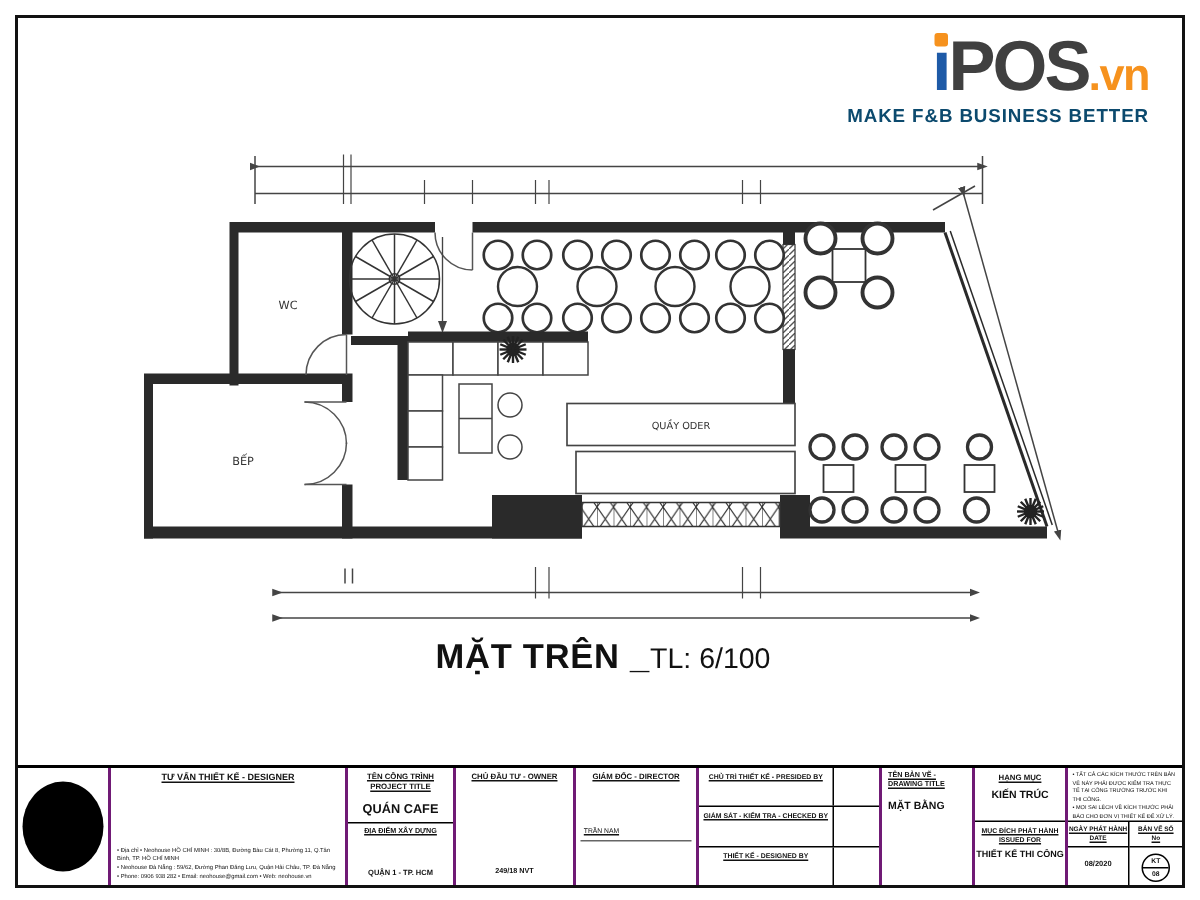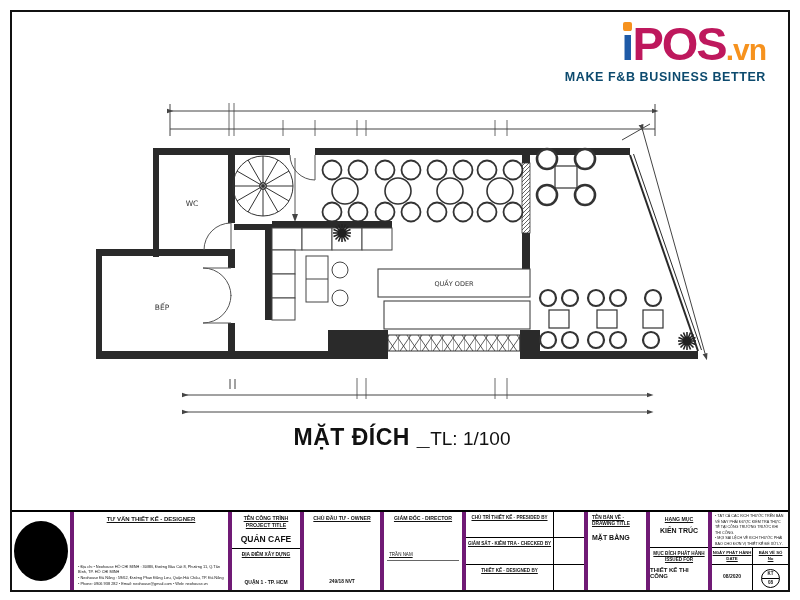--- a/index.html
+++ b/index.html
@@ -5,33 +5,33 @@
   html,body{margin:0;padding:0;}
   body{width:800px;height:600px;background:#ffffff;position:relative;overflow:hidden;
        font-family:"Liberation Sans", sans-serif;color:#111;}
   .frame{position:absolute;left:10px;top:10px;right:10px;bottom:8px;border:2px solid #111;background:#fff;}
 
   
   .logo{position:absolute;top:8px;right:22px;text-align:right;line-height:1;}
   .logo-brand{font-weight:bold;letter-spacing:-2px;font-size:47px;}
   .logo-i{color:#1e5aa7;position:relative;}
   .logo-i::after{content:"";position:absolute;left:2px;top:5px;width:9px;height:9px;background:#f6921e;border-radius:2px;}
-  .logo-rest{color:#be185d;margin-top:32px;}
+  .logo-rest{color:#404040;margin-top:32px;}
   .logo-vn{color:#f6921e;font-size:30px;font-weight:bold;letter-spacing:-1px;text-align:center;}
   .logo-tagline{color:#0c4a6e;font-size:12.5px;font-weight:bold;letter-spacing:.6px;margin-top:4px;}
 
   
   .plan-svg{position:absolute;left:78px;top:86px;}
   .caption{position:absolute;left:60px;width:660px;top:412px;text-align:center;white-space:pre;}
   .caption .t1{font-weight:bold;font-size:23px;letter-spacing:.5px;}
   .caption .t2{font-size:19px;}
 
   
   .tb{position:absolute;left:0;right:0;bottom:0;height:78px;border-top:2px solid #000;display:flex;background:#fff;}
-  .cell{box-sizing:border-box;border-right:4px solid #701a75;display:flex;flex-direction:column;align-items:center;overflow:hidden;}
+  .cell{box-sizing:border-box;border-right:2px solid #701a75;display:flex;flex-direction:column;align-items:center;overflow:hidden;}
   .cell:last-child{border-right:none;}
   .hdr{font-weight:bold;text-decoration:underline;text-align:center;line-height:1.3;}
   .c-logo{width:62px;justify-content:center;}
   .blackdot{width:54px;height:60px;background:#000;border-radius:50%;}
   .c-designer{width:158px;}
   .c-designer .hdr{font-size:6px;margin-top:4px;}
   .addr{margin-top:auto;padding:2px 4px 3px;font-size:3.9px;line-height:1.5;text-align:left;width:100%;box-sizing:border-box;}
   .c-project{width:72px;}
   .c-project .hdr{font-size:5.2px;margin-top:3px;}
   .proj-name{font-size:8.5px;font-weight:bold;margin:5px 0 4px;}
@@ -275,21 +275,21 @@
     </g>
 
     <use href="#plant" x="252" y="135"></use>
     <use href="#plant" x="597" y="243"></use>
 
     <text x="102" y="108" font-size="7.5" fill="#333" text-anchor="middle" font-family="DejaVu Sans, sans-serif">WC</text>
     <text x="72" y="212" font-size="7.5" fill="#333" text-anchor="middle" font-family="DejaVu Sans, sans-serif">BẾP</text>
     <text x="364" y="188" font-size="6.5" fill="#333" text-anchor="middle" font-family="DejaVu Sans, sans-serif">QUẦY ODER</text>
   </svg>
 
-  <div class="caption"><span class="t1">MẶT ĐÍCH _</span><span class="t2">TL: 1/100</span></div>
+  <div class="caption"><span class="t1">MẶT TRÊN _</span><span class="t2">TL: 6/100</span></div>
 
   <div class="tb">
     <div class="cell c-logo">
       <div class="blackdot"></div>
     </div>
     <div class="cell c-designer">
       <div class="hdr">TƯ VẤN THIẾT KẾ - DESIGNER</div>
       <div class="addr">
         <div>• Địa chỉ • Neohouse HỒ CHÍ MINH : 30/8B, Đường Bàu Cát 8, Phường 11, Q.Tân Bình, TP. HỒ CHÍ MINH</div>
         <div>• Neohouse Đà Nẵng : 59/62, Đường Phan Đăng Lưu, Quận Hải Châu, TP. Đà Nẵng</div>

